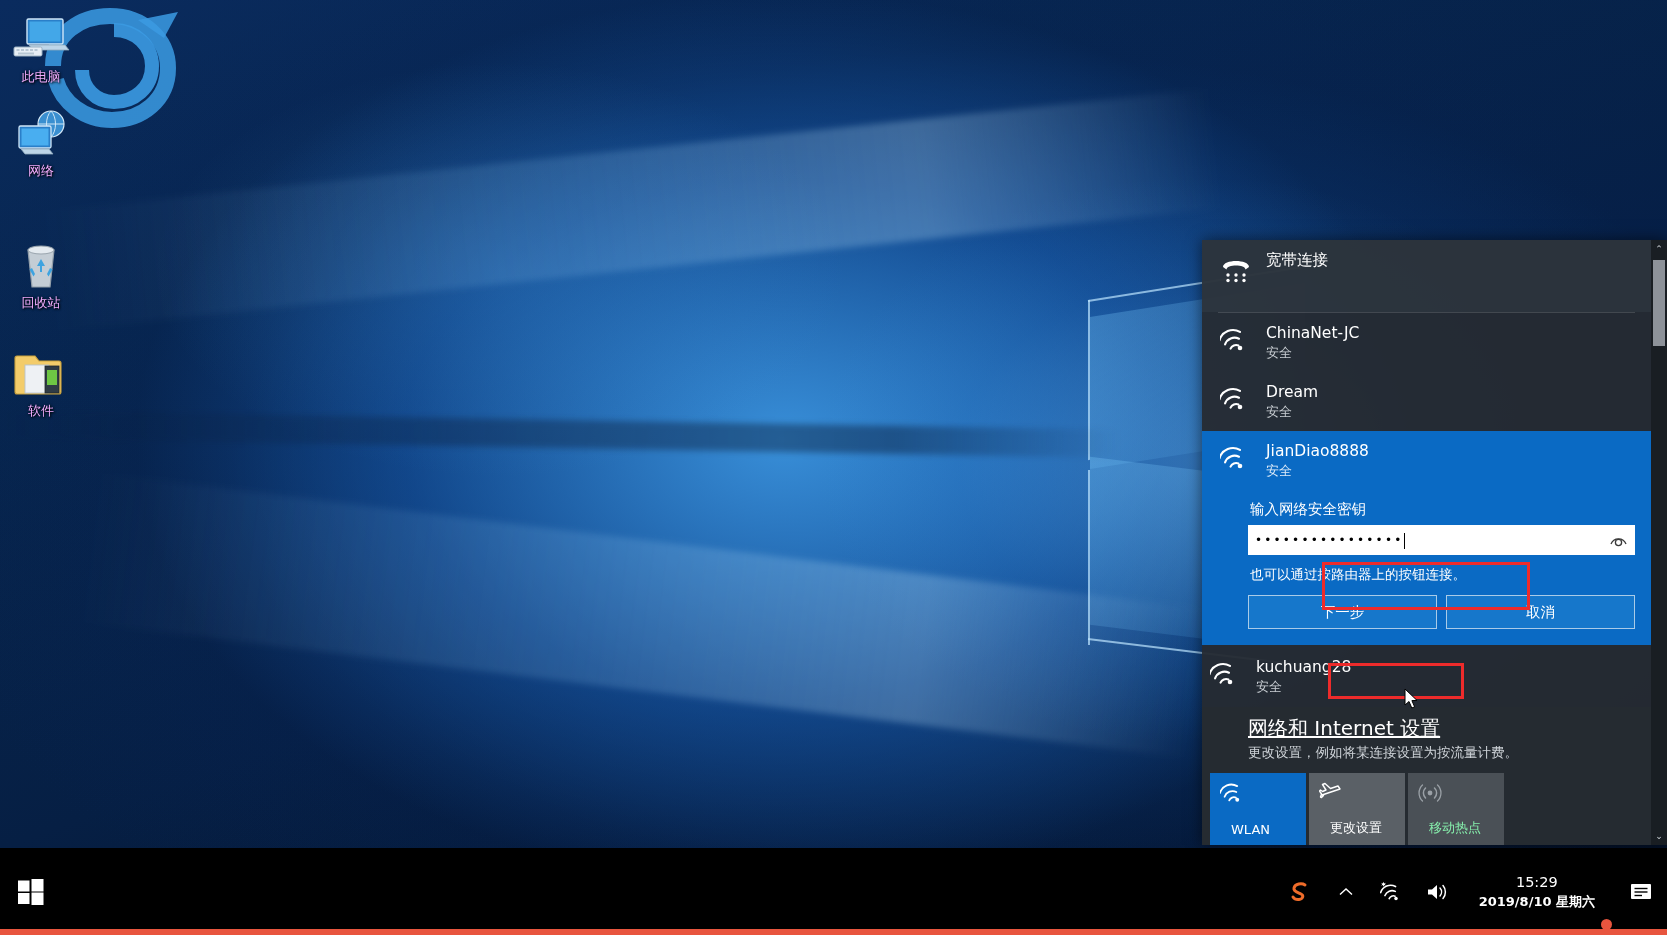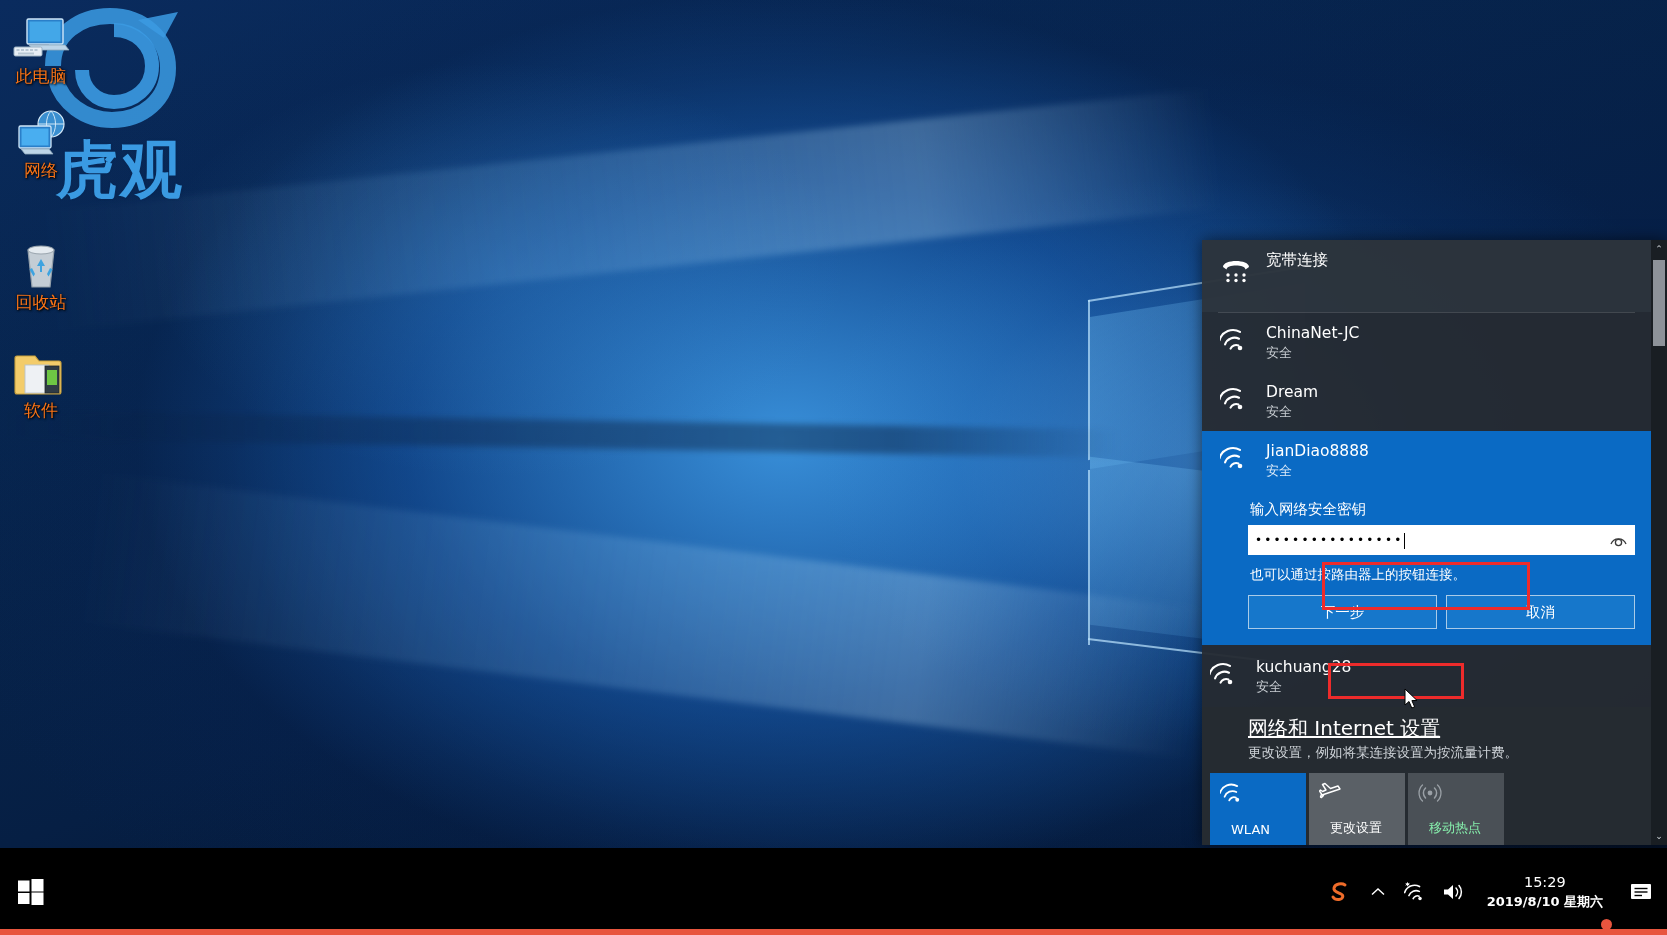--- a/index.html
+++ b/index.html
@@ -68,22 +68,22 @@
     text-align: center;
     cursor: default;
     z-index: 5;
   }
   .desk-icon .glyph {
     width: 60px; height: 52px;
     margin: 0 auto 3px auto;
     position: relative;
   }
   .desk-icon .lbl {
-    font-size: 17px;
-    color: #f97316;
+    font-size: 13px;
+    color: #f0abfc;
     text-shadow: 1px 1px 2px rgba(0,0,0,0.95), 0 0 3px rgba(0,0,0,0.8);
     line-height: 15px;
     font-family: "DejaVu Sans", sans-serif;
   }
 
   
   #net-panel {
     position: absolute;
     left: 1202px; top: 240px;
     width: 465px; height: 605px;
@@ -249,21 +249,21 @@
     background: #000000;
     z-index: 50;
     display: flex; align-items: center;
   }
   #start-btn {
     width: 62px; height: 87px;
     display: flex; align-items: center; justify-content: center;
   }
   #tray {
     position: absolute; right: 0; top: 0; height: 87px;
-    display: flex; align-items: flex-end; gap: 4px;
+    display: flex; align-items: flex-end; gap: 12px;
     padding-right: 4px;
   }
   .tray-ic {
     width: 34px; height: 87px;
     display: flex; align-items: center; justify-content: center;
   }
   #clock {
     height: 87px;
     display: flex; flex-direction: column;
     align-items: center; justify-content: center;
@@ -310,21 +310,20 @@
   <div class="wp-streak" style="left:0px; top:420px; width:1120px; height:28px; transform: rotate(1deg); background: linear-gradient(90deg, rgba(255,255,255,0) 0%, rgba(10,30,60,0.38) 40%, rgba(10,30,60,0.45) 80%, rgba(255,255,255,0) 100%);"></div>
   <div class="wp-streak" style="left:80px; top:540px; width:1120px; height:150px; transform: rotate(7deg);"></div>
 </div>
 
 <div id="watermark">
   <svg width="180" height="140" viewBox="0 0 180 140">
     <path d="M35 58 C35 26 62 8 92 8 C124 8 150 30 150 60 C150 92 124 112 94 112 C66 112 44 94 38 72" fill="none" stroke="#3fa4ee" stroke-width="16" opacity="0.85"></path>
     <path d="M96 22 C118 22 134 38 134 58 C134 80 116 94 96 94 C78 94 64 80 64 62" fill="none" stroke="#3fa4ee" stroke-width="14" opacity="0.9"></path>
     <path d="M120 12 L160 4 L146 30 Z" fill="#3fa4ee" opacity="0.85"></path>
   </svg>
-  <div class="wm-text">虎观</div>
 </div>
 
 <div class="desk-icon" style="left:0px; top:14px;">
   <div class="glyph">
     <svg width="60" height="52" viewBox="0 0 60 52">
       <rect x="16" y="5" width="36" height="25" rx="1.5" fill="#2a7fc9" stroke="#cfe6f8" stroke-width="1.4"></rect>
       <rect x="18.5" y="7.5" width="31" height="20" fill="#43a7e8"></rect>
       <path d="M18 31 L54 31 L58 36 L22 36 Z" fill="#bdd5e8" stroke="#8fa9bd" stroke-width="0.8"></path>
       <rect x="3" y="33" width="28" height="9" rx="1.5" fill="#e7eef5" stroke="#9ab0c2" stroke-width="1"></rect>
       <g fill="#b8c7d4">

